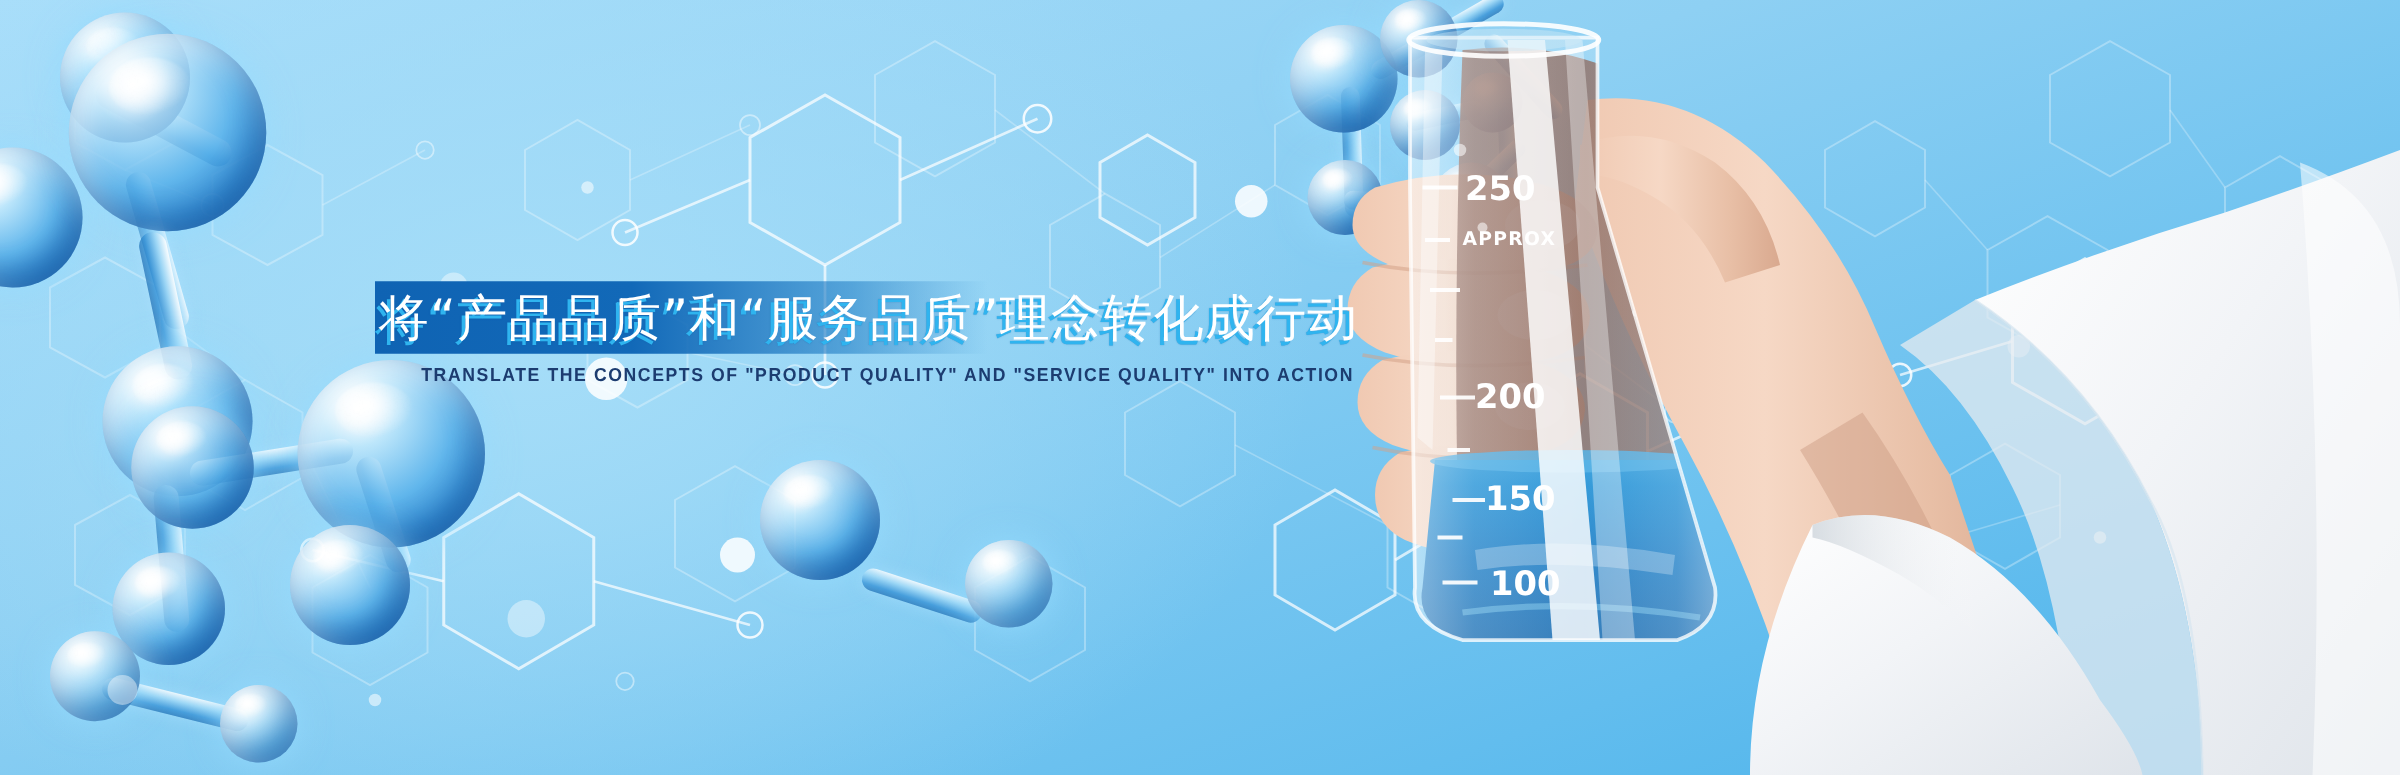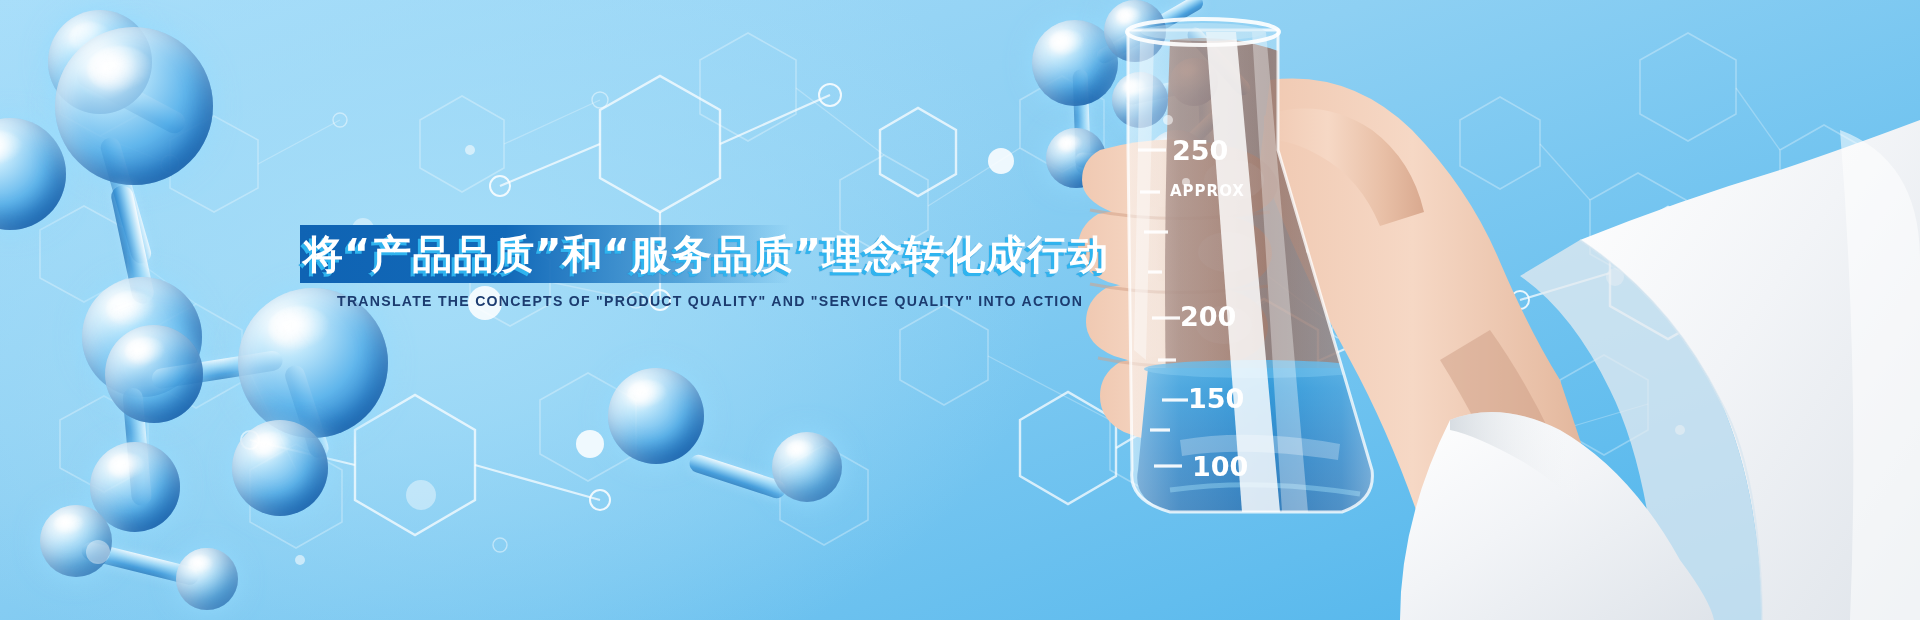--- a/index.html
+++ b/index.html
@@ -56,21 +56,21 @@
 
   
   #headline-band {
     position:absolute; left:300px; top:225px;
     width:490px; height:58px;
     background:linear-gradient(to right, #0f63b3 0%, #1269b8 42%, rgba(27,122,195,.55) 78%, rgba(70,165,225,0) 100%);
   }
   #headline {
     position:absolute; left:303px; top:225px;
     height:58px; display:flex; align-items:center;
-    font-size:40px; font-weight:bold; letter-spacing:1px;
+    font-size:40px; font-weight:normal; letter-spacing:1px;
     color:#ffffff; white-space:nowrap;
     font-family:"DejaVu Sans","Liberation Sans",sans-serif;
     text-shadow:
       -3px 3px 0 #2fb4ef,
       -3px 3px 1px rgba(20,90,160,.55);
   }
   #subtitle {
     position:absolute; left:337px; top:292px;
     font-size:15px; font-weight:bold; letter-spacing:1.35px;
     color:#1c3c70; white-space:nowrap;

